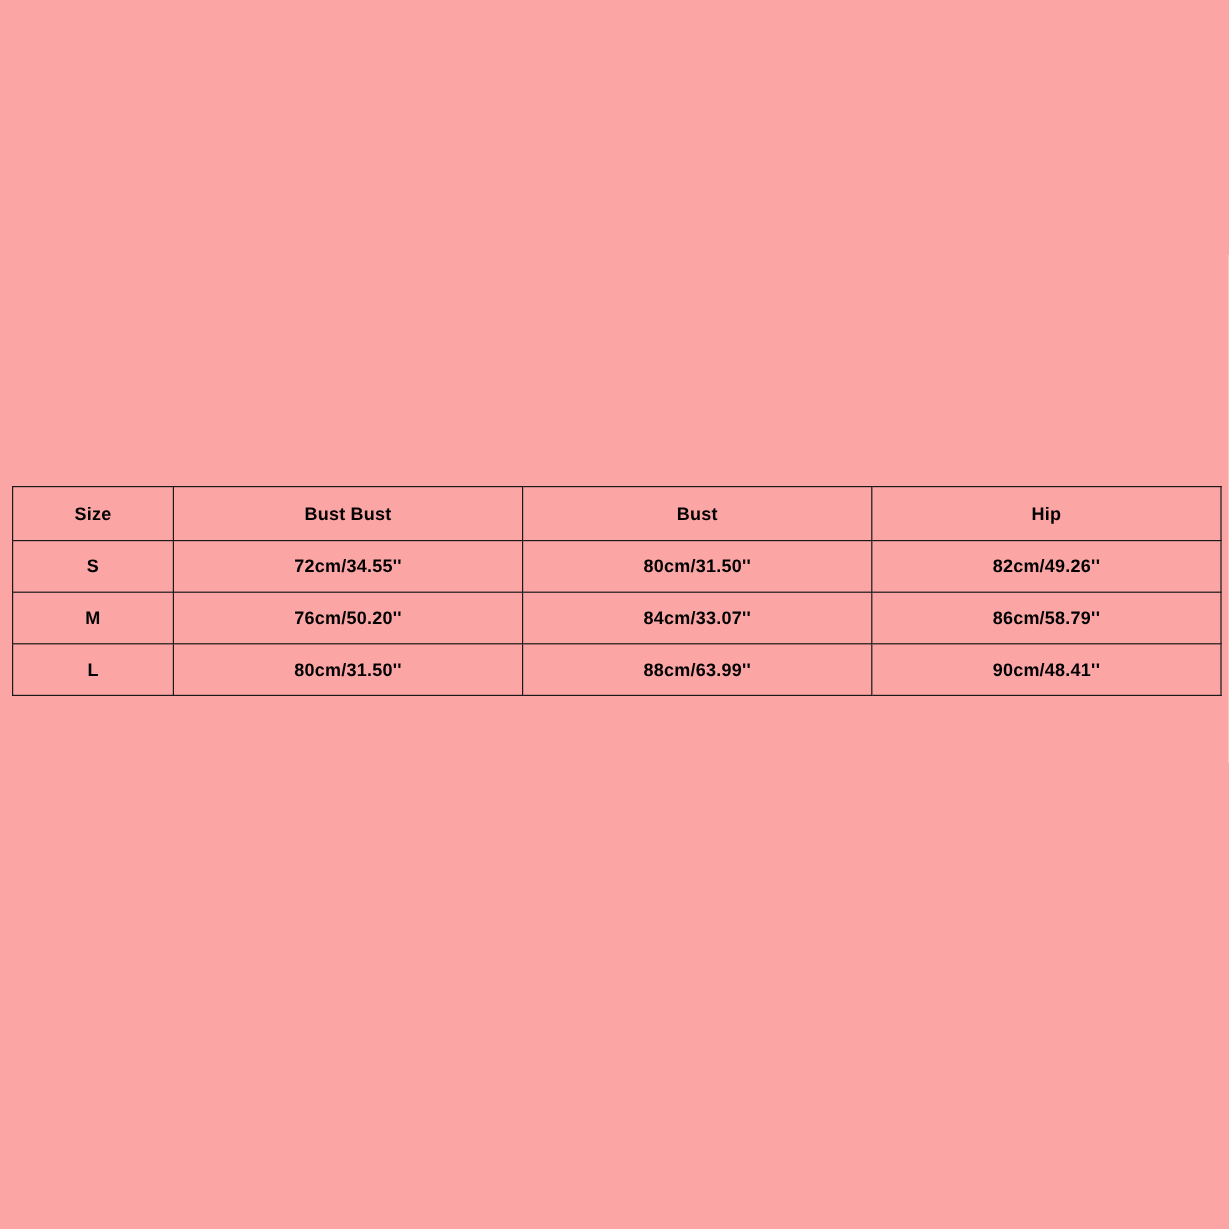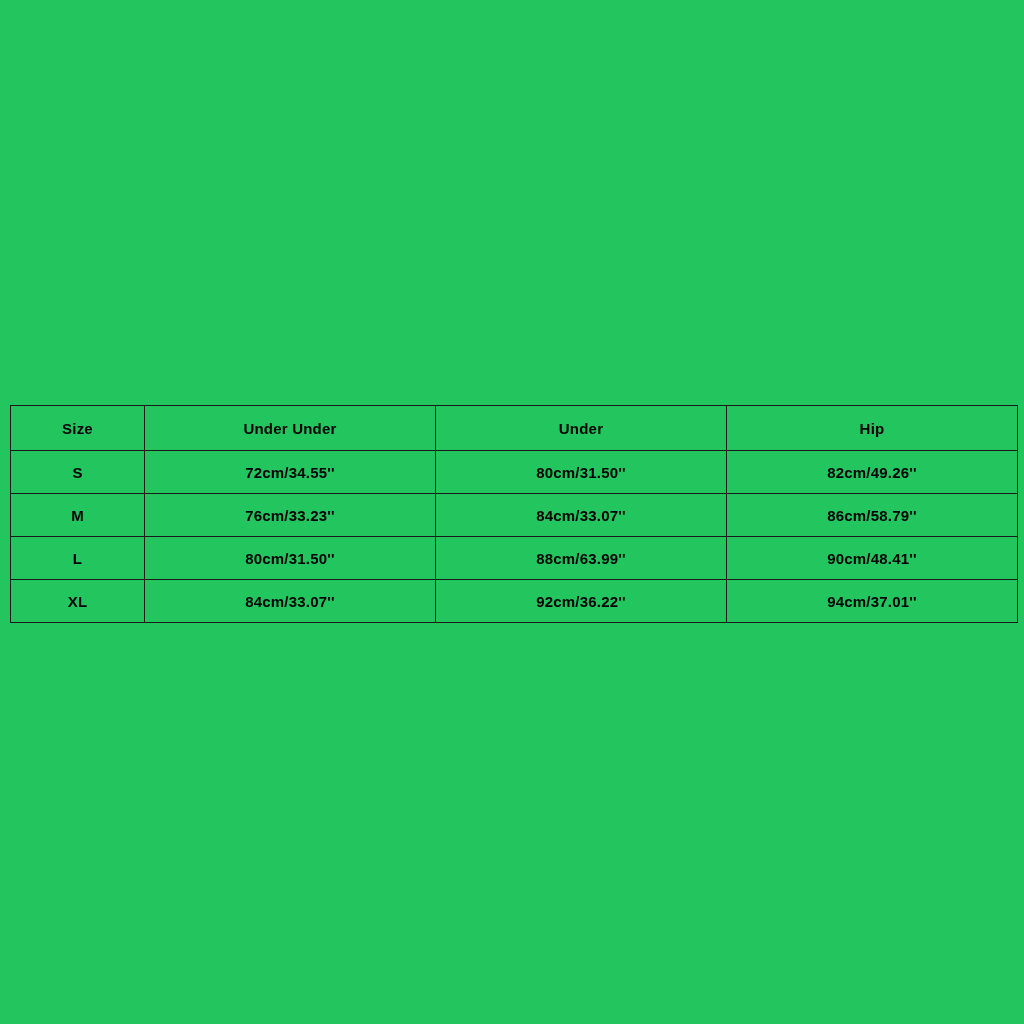--- a/index.html
+++ b/index.html
@@ -13,21 +13,21 @@
     font-family: "Liberation Sans", sans-serif;
     position: relative;
     overflow: hidden;
   }
   .page {
     position: absolute;
     left: 0;
     top: 0;
     width: 1024px;
     height: 1024px;
-    background: #22c55e;
+    background: #fca5a5;
   }
   .size-chart {
     position: absolute;
     left: 10px;
     top: 405px;
     width: 1004px;
     border-collapse: collapse;
     table-layout: fixed;
   }
   .size-chart td {
@@ -49,46 +49,40 @@
 </style>
 </head>
 <body>
 
 <div class="page">
 
   <table class="size-chart">
     <thead>
       <tr>
         <td class="col-size">Size</td>
-        <td class="col-measure">Under Under</td>
-        <td class="col-measure">Under</td>
+        <td class="col-measure">Bust Bust</td>
+        <td class="col-measure">Bust</td>
         <td class="col-measure">Hip</td>
       </tr>
     </thead>
     <tbody>
       <tr>
         <td class="col-size">S</td>
         <td class="col-measure">72cm/34.55''</td>
         <td class="col-measure">80cm/31.50''</td>
         <td class="col-measure">82cm/49.26''</td>
       </tr>
       <tr>
         <td class="col-size">M</td>
-        <td class="col-measure">76cm/33.23''</td>
+        <td class="col-measure">76cm/50.20''</td>
         <td class="col-measure">84cm/33.07''</td>
         <td class="col-measure">86cm/58.79''</td>
       </tr>
       <tr>
         <td class="col-size">L</td>
         <td class="col-measure">80cm/31.50''</td>
         <td class="col-measure">88cm/63.99''</td>
         <td class="col-measure">90cm/48.41''</td>
       </tr>
-      <tr>
-        <td class="col-size">XL</td>
-        <td class="col-measure">84cm/33.07''</td>
-        <td class="col-measure">92cm/36.22''</td>
-        <td class="col-measure">94cm/37.01''</td>
-      </tr>
     </tbody>
   </table>
 
 </div>
 
 </body></html>

